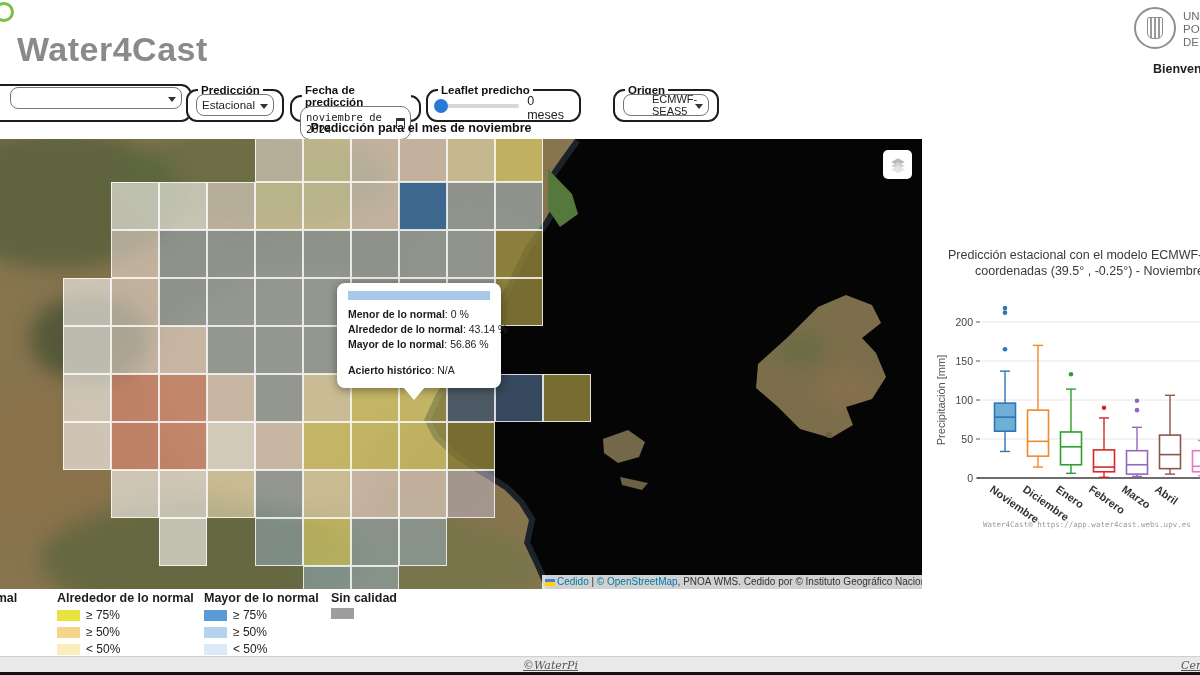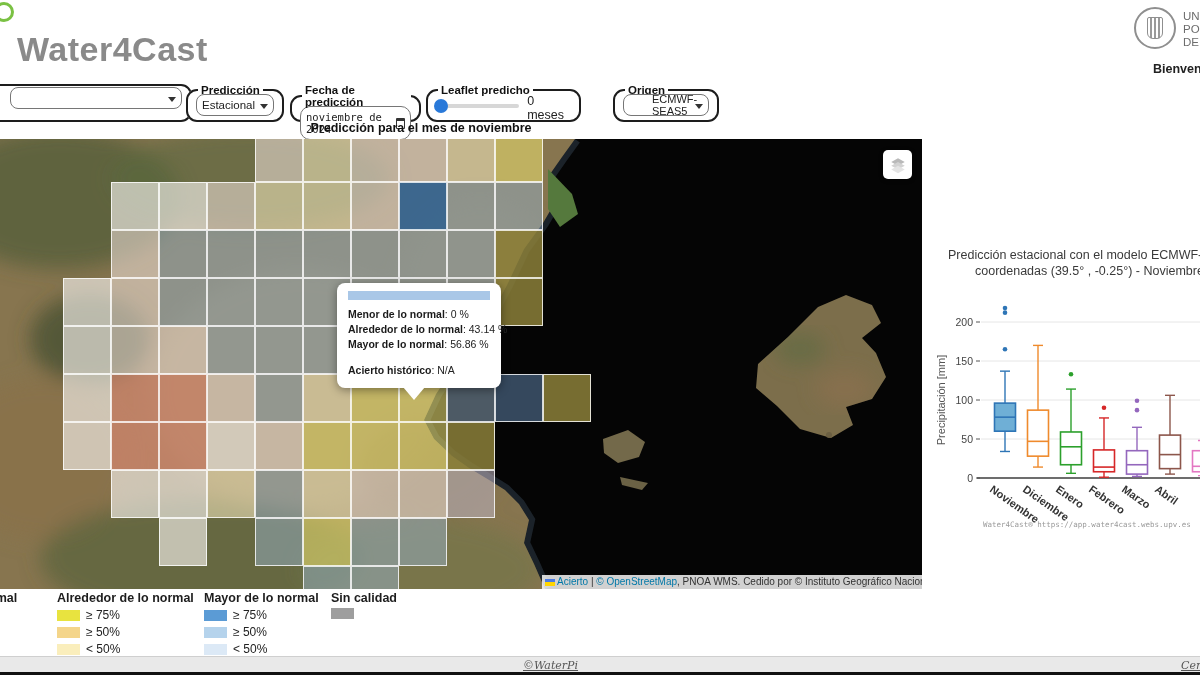--- a/index.html
+++ b/index.html
@@ -259,21 +259,21 @@
     <div class="bar"></div>
     <div class="ln"><b>Menor de lo normal</b>: <span>0 %</span></div>
     <div class="ln"><b>Alrededor de lo normal</b>: <span>43.14 %</span></div>
     <div class="ln"><b>Mayor de lo normal</b>: <span>56.86 %</span></div>
     <div class="sp"></div>
     <div class="ln"><b>Acierto histórico</b>: <span>N/A</span></div>
     <div class="arrow"></div>
   </div>
 
   <div class="abs" id="attribution">
-    <span class="ua-flag"></span><a href="#">Acierto</a> | <a href="#">© OpenStreetMap</a><span>, PNOA WMS. Cedido por © Instituto Geográfico Nacional de España</span>
+    <span class="ua-flag"></span><a href="#">Cedido</a> | <a href="#">© OpenStreetMap</a><span>, PNOA WMS. Cedido por © Instituto Geográfico Nacional de España</span>
   </div>
 </div>
 
 <div class="abs" id="chart-title1">Predicción estacional con el modelo ECMWF-SEAS5 en las</div>
 <div class="abs" id="chart-title2">coordenadas (39.5° , -0.25°) - Noviembre 2024</div>
 <div class="abs" id="chart-wrap">
   <svg id="boxplot-svg" width="280" height="290" viewBox="0 0 280 290">
       <line x1="56" y1="154" x2="280" y2="154" stroke="#e6e6e6" stroke-width="1"></line>
       <line x1="56" y1="115" x2="280" y2="115" stroke="#e6e6e6" stroke-width="1"></line>
       <line x1="56" y1="76" x2="280" y2="76" stroke="#e6e6e6" stroke-width="1"></line>

